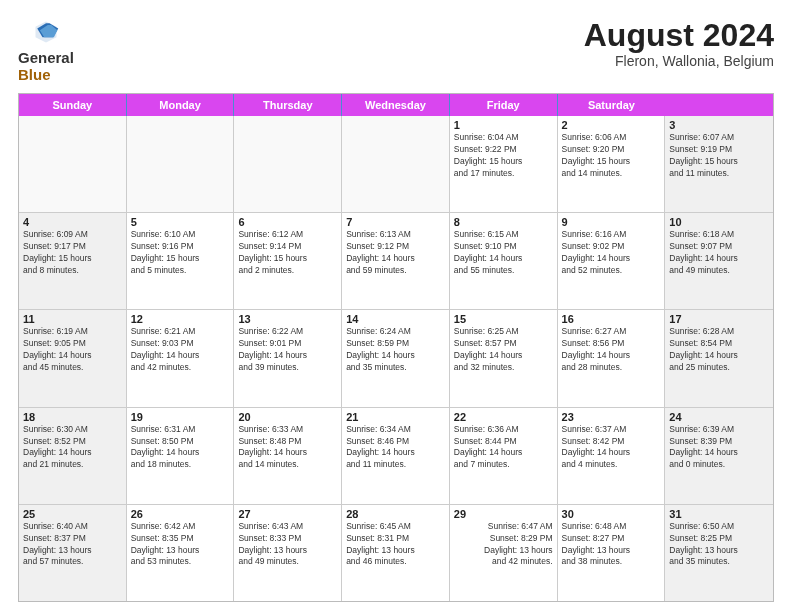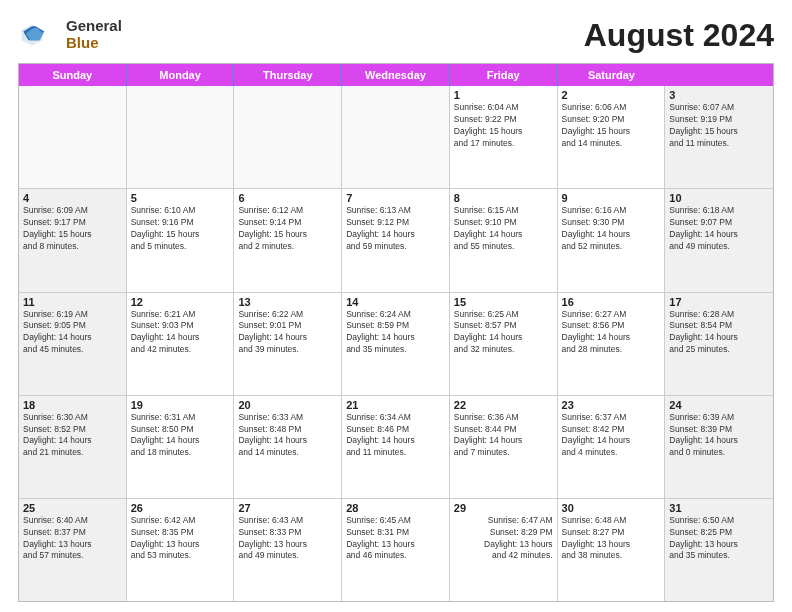--- a/index.html
+++ b/index.html
@@ -19,21 +19,22 @@
     }
     .header {
       display: flex;
       justify-content: space-between;
       align-items: flex-start;
       margin-bottom: 10px;
     }
     .logo {
       display: flex;
       align-items: center;
-      gap: 20px;
+      gap: 4px;
+      flex-direction: column;
     }
     .logo-text {
       font-size: 15px;
       line-height: 1.1;
     }
     .logo-text .general { color: #333; font-weight: bold; }
     .logo-text .blue { color: #a16207; font-weight: bold; }
     .logo-icon {
       width: 28px;
       height: 28px;
@@ -118,20 +119,21 @@
         <polygon points="20,6 30,12 24,22 12,22 6,12 16,6" fill="#2a6db5"></polygon>
         <polygon points="22,8 29,14 25,22 14,22 9,14 18,8" fill="#5a9dd5"></polygon>
       </svg>
       <div class="logo-text">
         <span class="general">General</span><br>
         <span class="blue">Blue</span>
       </div>
     </div>
     <div class="title-block">
       <div class="month-year">August 2024</div>
+      <div class="location">Fleron, Wallonia, Belgium</div>
     </div>
   </div>
 
   <div class="calendar">
     <div class="cal-header">
     <div class="cal-header-cell">Sunday</div>
         <div class="cal-header-cell">Monday</div>
         <div class="cal-header-cell">Thursday</div>
         <div class="cal-header-cell">Wednesday</div>
         <div class="cal-header-cell">Friday</div>
@@ -197,21 +199,21 @@
           <div class="cal-cell">
             <div class="day-num">8</div>
             <div class="day-detail" style="white-space: pre-line;">Sunrise: 6:15 AM
 Sunset: 9:10 PM
 Daylight: 14 hours
 and 55 minutes.</div>
           </div>
           <div class="cal-cell">
             <div class="day-num">9</div>
             <div class="day-detail" style="white-space: pre-line;">Sunrise: 6:16 AM
-Sunset: 9:30 PM
+Sunset: 9:02 PM
 Daylight: 14 hours
 and 52 minutes.</div>
           </div>
           <div class="cal-cell shaded">
             <div class="day-num">10</div>
             <div class="day-detail" style="white-space: pre-line;">Sunrise: 6:18 AM
 Sunset: 9:07 PM
 Daylight: 14 hours
 and 49 minutes.</div>
           </div>

